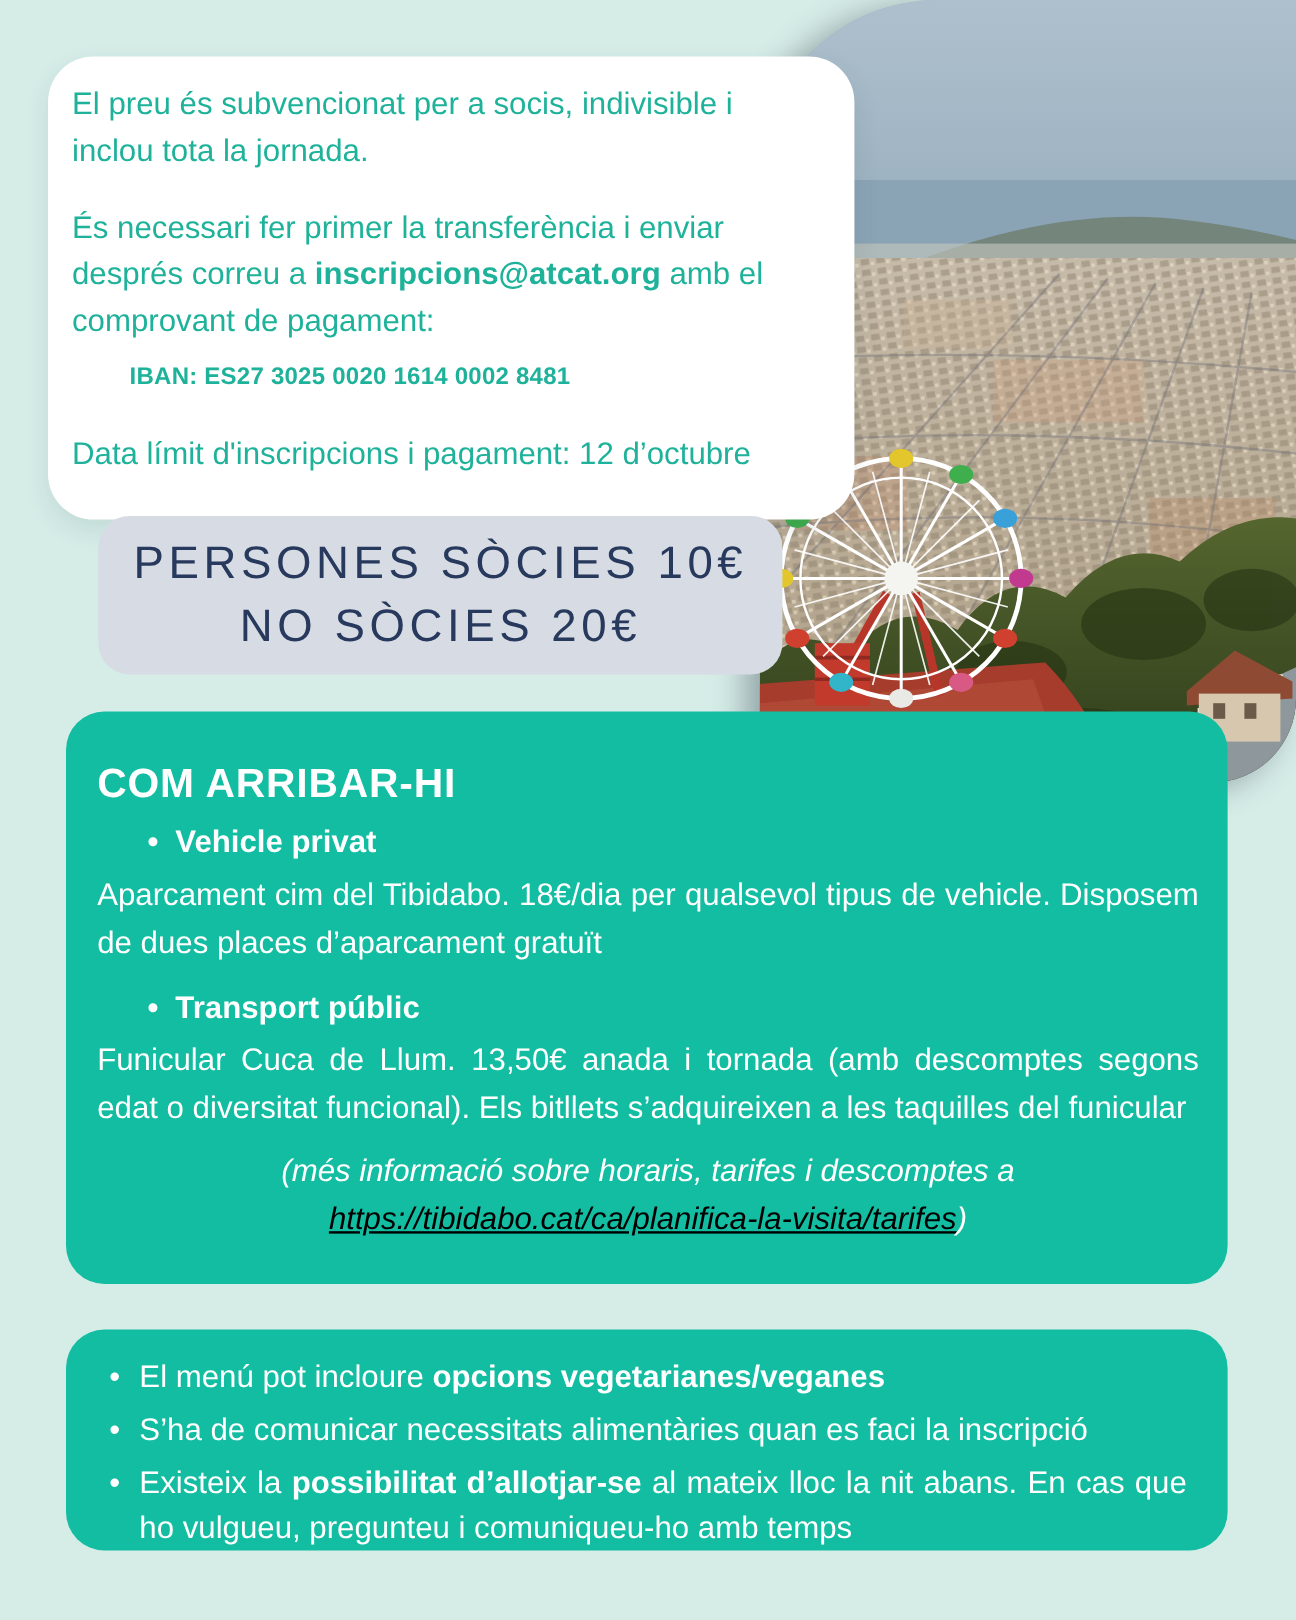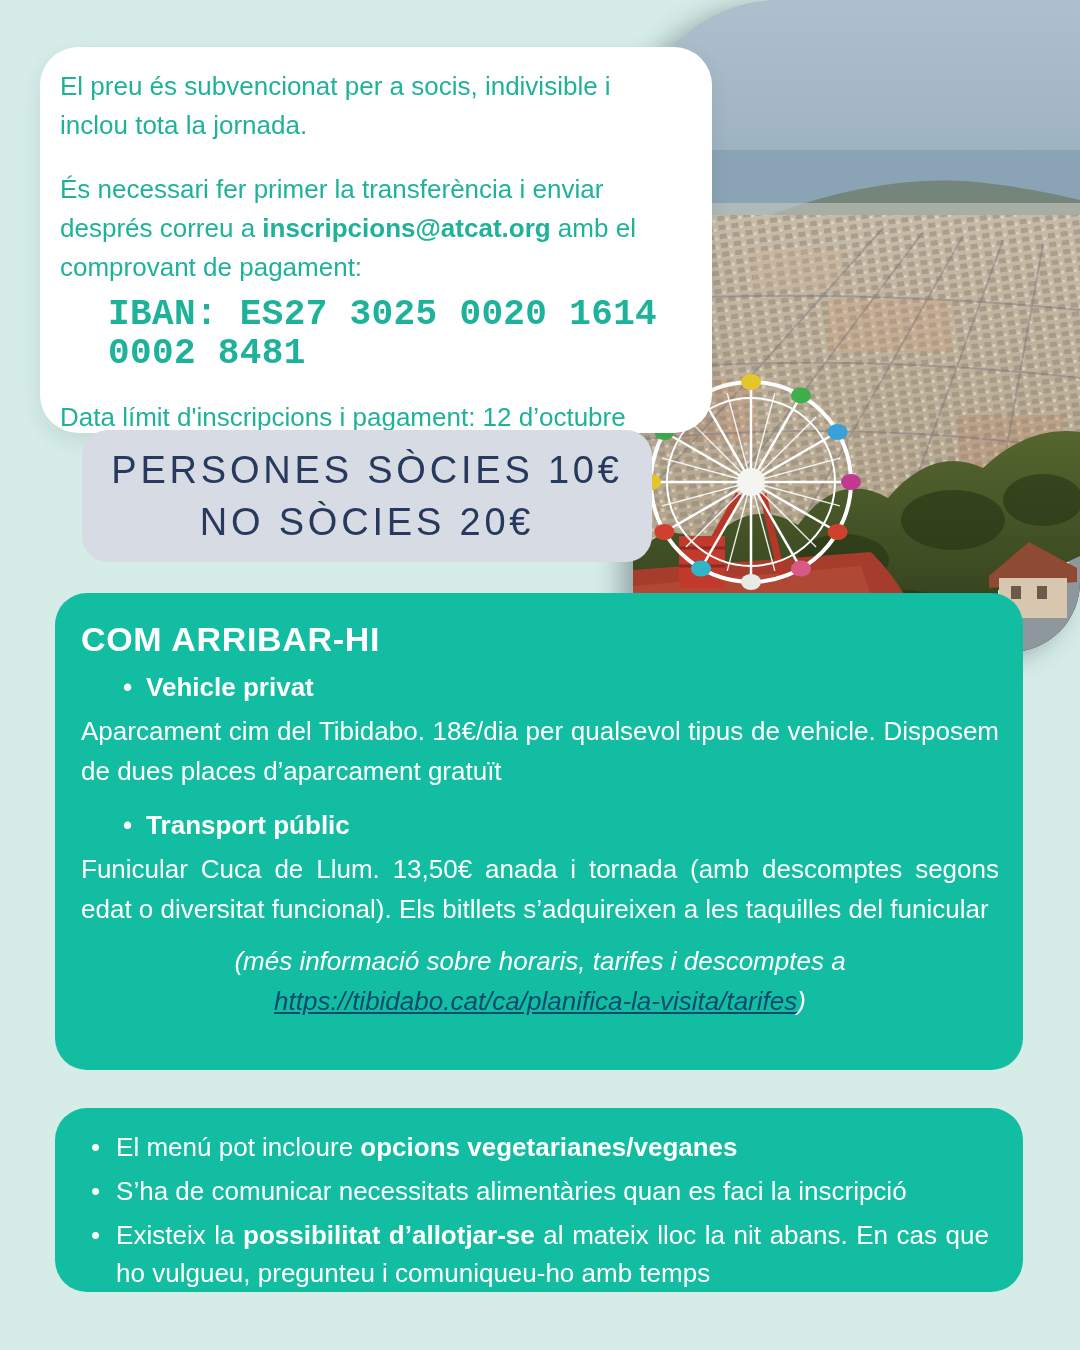--- a/index.html
+++ b/index.html
@@ -24,56 +24,56 @@
     box-shadow:0 8px 20px rgba(40,70,80,.10);
     padding:20px 50px 0 20px;box-sizing:border-box;
     color:#1fb29a;font-size:26px;line-height:39px;font-weight:500;
   }
   .info-card p{margin:0;}
   .info-card .p1{margin-bottom:25px;}
   .info-card .email-link{
     color:#1fb29a;font-weight:700;cursor:pointer;
   }
   .info-card .iban{
-    margin:8px 0 0 48px;font-weight:700;font-size:36px;letter-spacing:.01em;font-family:Liberation Mono, monospace;
+    margin:8px 0 0 48px;font-weight:700;font-size:20px;letter-spacing:.01em;
   }
   .info-card .deadline{margin-top:25px;}
   
   .price-box{
     position:absolute;left:82px;top:430px;width:570px;height:132px;
     background:#d7dbe3;border-radius:26px;
     display:flex;flex-direction:column;align-items:center;justify-content:center;
     color:#27395c;font-weight:400;font-size:38px;letter-spacing:.10em;
     line-height:1.38;text-align:center;white-space:nowrap;
   }
   
   .teal-card{
     position:absolute;left:55px;width:968px;background:#12bda2;border-radius:32px;
     color:#ffffff;box-sizing:border-box;
   }
-  .arrival-card{top:593px;height:477px;padding:26px 24px 0 26px;}
+  .arrival-card{top:593px;height:477px;padding:40px 24px 0 26px;}
   .arrival-card h2{
     margin:0 0 10px 0;font-size:34px;line-height:40px;font-weight:700;
     letter-spacing:.02em;
   }
   .bullet-line{
     display:flex;align-items:baseline;gap:14px;margin:0 0 6px 42px;
     font-size:26px;line-height:36px;font-weight:700;
   }
   .bullet-dot{font-size:26px;line-height:36px;}
   .arrival-card .para{
     margin:0 0 16px 0;font-size:26px;line-height:40px;
     text-align:justify;text-justify:inter-word;
   }
   .arrival-card .para.last{margin-bottom:12px;}
   .note{
     margin:0 40px;font-size:26px;line-height:40px;font-style:italic;
     text-align:center;
   }
-  .note .note-link{color:#0c4a6e;text-decoration:underline;cursor:pointer;}
+  .note .note-link{color:#000000;text-decoration:underline;cursor:pointer;}
   .menu-card{top:1108px;height:184px;padding:20px 34px 0 36px;font-size:26px;}
   .menu-item{
     display:flex;align-items:flex-start;gap:16px;margin-bottom:6px;
     line-height:38px;
   }
   .menu-item .bullet-dot{line-height:38px;}
   .menu-item .mi-text{flex:1;}
   .menu-item.justify .mi-text{text-align:justify;text-justify:inter-word;}
   .bold{font-weight:700;}
 </style>

